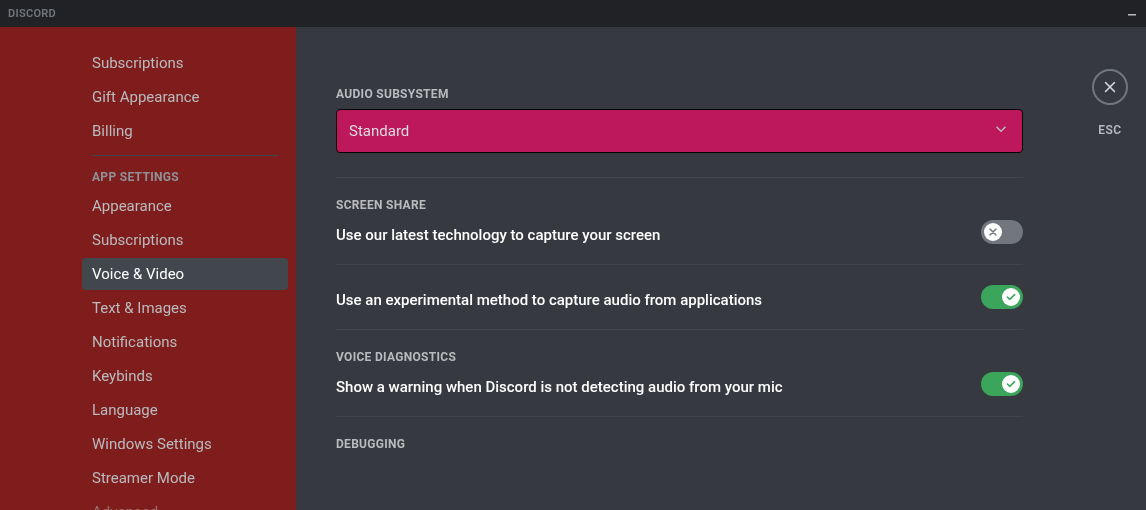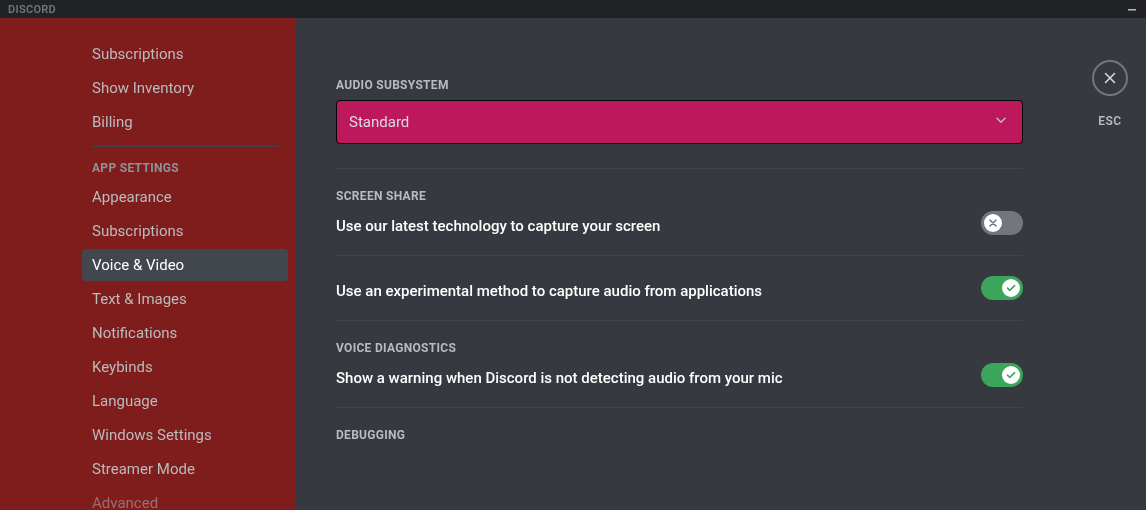--- a/index.html
+++ b/index.html
@@ -9,21 +9,21 @@
       font-family: -apple-system, BlinkMacSystemFont, "Segoe UI", Roboto, Helvetica, Arial, sans-serif;
     }
     body {
       width: 1146px;
       height: 510px;
       background: #36393f;
       overflow: hidden;
       position: relative;
     }
     .titlebar {
-      height: 18px;
+      height: 27px;
       background: #202225;
       display: flex;
       align-items: center;
       justify-content: space-between;
       padding: 0 8px;
       font-size: 11px;
       color: #72767d;
       font-weight: 600;
     }
     .titlebar-title {
@@ -204,21 +204,21 @@
       <svg width="12" height="12" viewBox="0 0 12 12">
           <rect x="2" y="6" width="8" height="1.5" fill="currentColor"></rect>
         </svg>
     </span>
   </div>
 </div>
 
 <div class="main">
   <div class="sidebar">
     <div class="sidebar-item"><span>Subscriptions</span></div>
-    <div class="sidebar-item"><span>Show Inventory</span></div>
+    <div class="sidebar-item"><span>Gift Appearance</span></div>
     <div class="sidebar-item"><span>Billing</span></div>
     <div class="sidebar-divider"></div>
     <div class="sidebar-header">APP SETTINGS</div>
     <div class="sidebar-item"><span>Appearance</span></div>
     <div class="sidebar-item"><span>Subscriptions</span></div>
     <div class="sidebar-item active"><span>Voice &amp; Video</span></div>
     <div class="sidebar-item"><span>Text &amp; Images</span></div>
     <div class="sidebar-item"><span>Notifications</span></div>
     <div class="sidebar-item"><span>Keybinds</span></div>
     <div class="sidebar-item"><span>Language</span></div>

